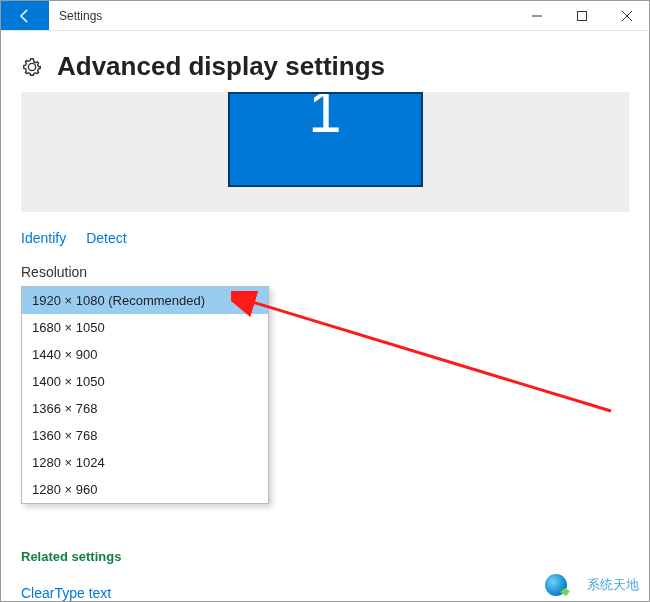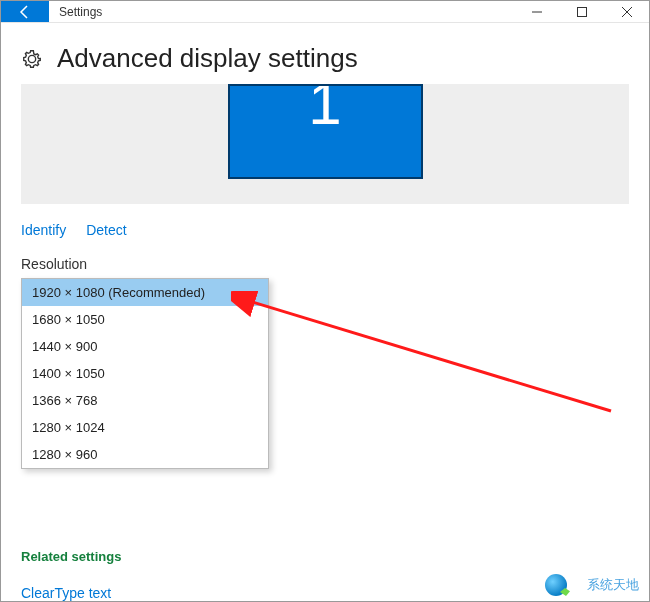--- a/index.html
+++ b/index.html
@@ -1,20 +1,20 @@
 <!DOCTYPE html>
 <html><head>
   <meta charset="utf-8">
   <style>
     * { margin: 0; padding: 0; box-sizing: border-box; font-family: "Segoe UI", Tahoma, sans-serif; }
     html, body { width: 650px; height: 602px; overflow: hidden; }
     body { background: #fff; border: 1px solid #999; position: relative; }
 
     .titlebar {
-      height: 22px;
+      height: 30px;
       display: flex;
       align-items: stretch;
       border-bottom: 1px solid #e5e5e5;
     }
     .back-btn {
       width: 48px;
       background: #0078d7;
       display: flex;
       align-items: center;
       justify-content: center;
@@ -42,21 +42,21 @@
     }
     .win-btn svg { width: 10px; height: 10px; }
 
     .heading-row {
       display: flex;
       align-items: center;
       padding: 20px 20px 10px 20px;
       gap: 14px;
     }
     .gear { width: 22px; height: 22px; color: #333; }
-    .heading-text { font-size: 26px; font-weight: 400; color: #222; }
+    .heading-text { font-size: 26px; font-weight: 700; color: #222; }
 
     .monitor-preview {
       margin: 0 20px 8px 20px;
       height: 120px;
       background: #eeeeee;
       display: flex;
       align-items: flex-start;
       justify-content: center;
       padding-top: 0;
     }
@@ -202,20 +202,21 @@
 </div>
 
 <div class="resolution-label">Resolution</div>
 
 <div class="dropdown">
   <div class="option selected">1920 × 1080 (Recommended)</div>
   <div class="option">1680 × 1050</div>
   <div class="option">1440 × 900</div>
   <div class="option">1400 × 1050</div>
   <div class="option">1366 × 768</div>
+  <div class="option">1360 × 768</div>
   <div class="option">1280 × 1024</div>
   <div class="option">1280 × 960</div>
 </div>
 
 <svg class="arrow-svg" width="400" height="150">
   <defs>
     <marker id="ah" markerWidth="12" markerHeight="10" refX="2" refY="5" orient="auto">
       <polygon points="0,0 12,5 0,10" fill="#ff1a1a"></polygon>
     </marker>
   </defs>

